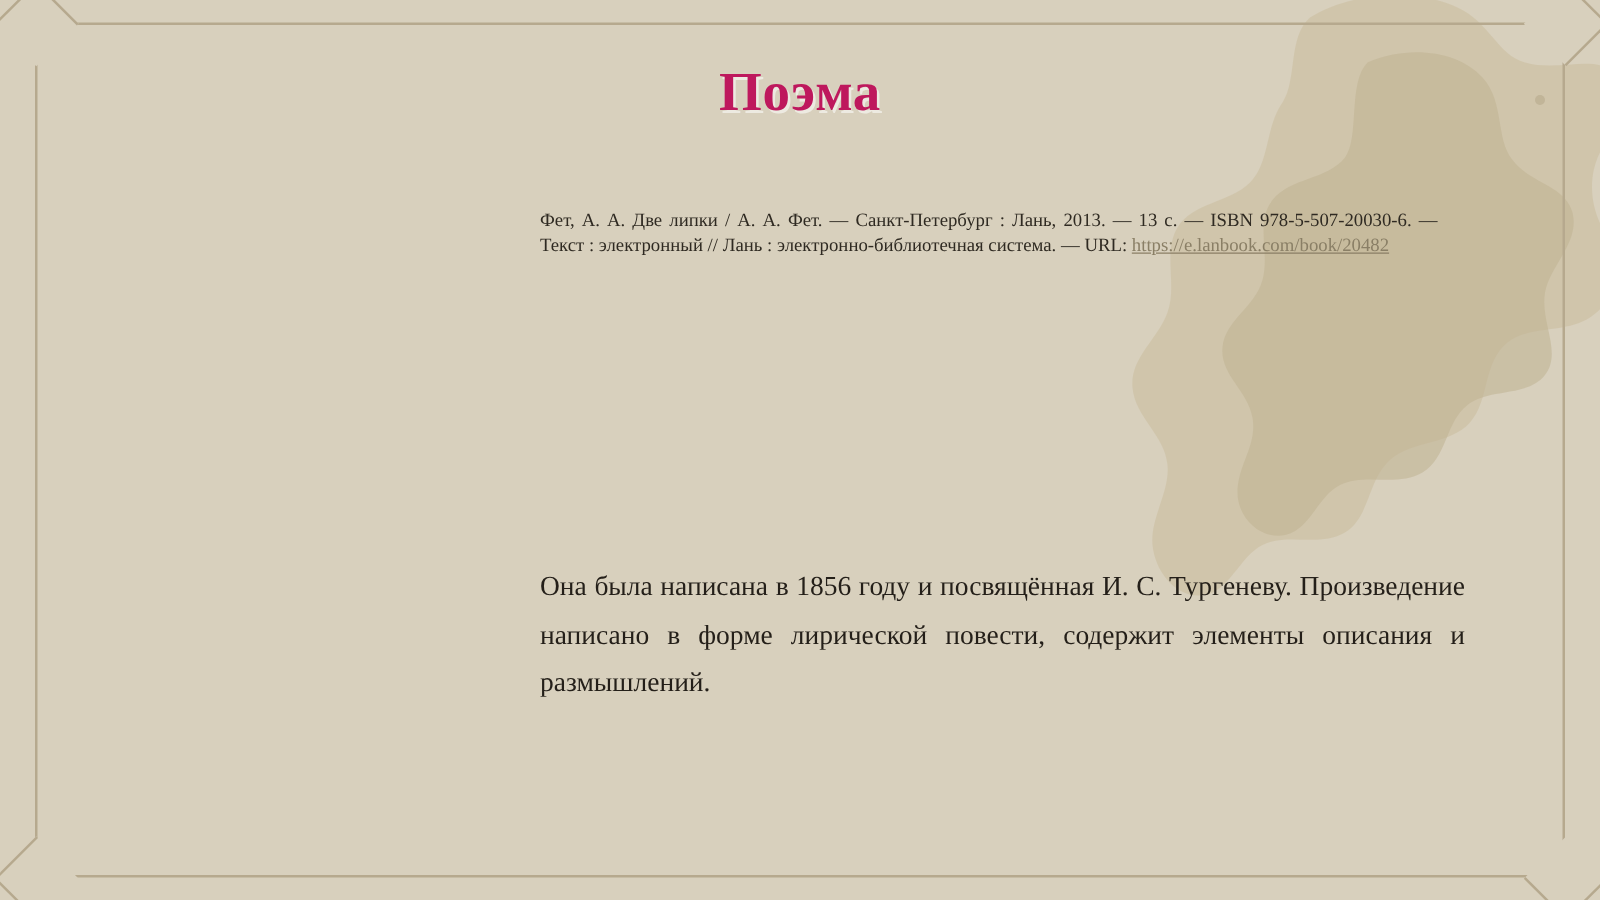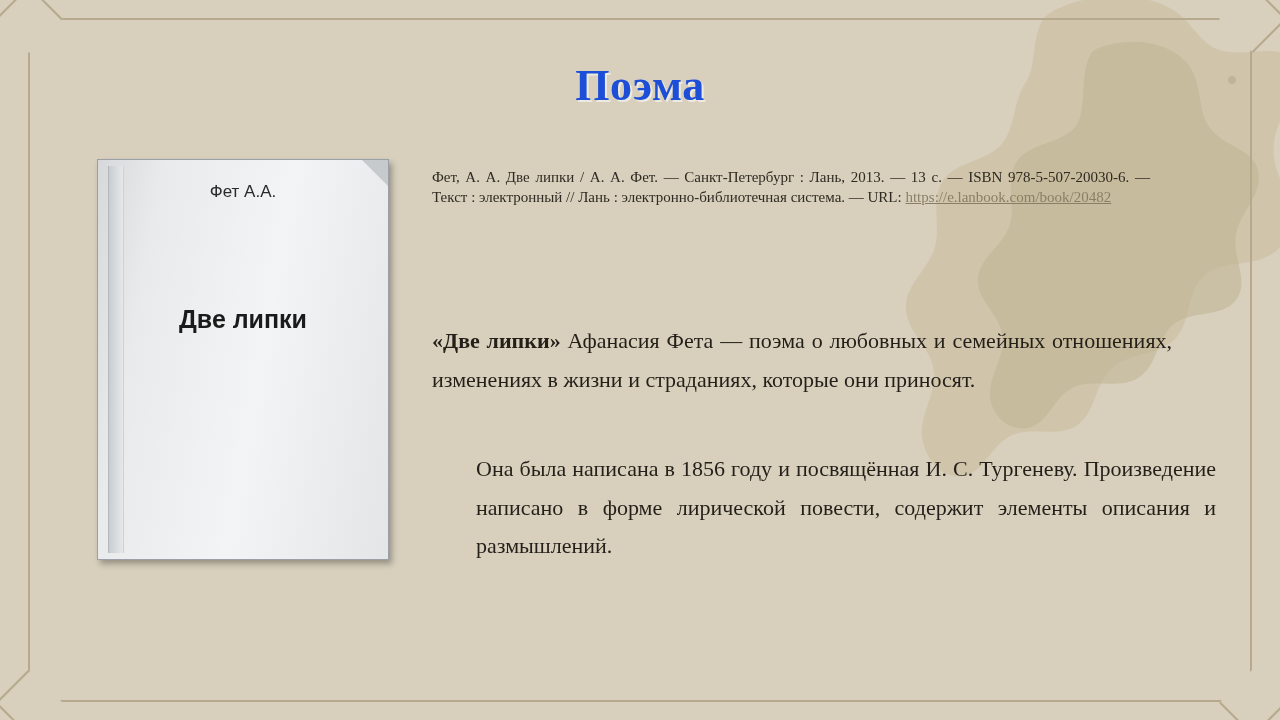--- a/index.html
+++ b/index.html
@@ -54,26 +54,26 @@
   .corner.tr { left: 1252px; top: 18px; border-right-width: 2px; border-top-width: 2px;
                transform: translate(-23px,-23px) rotate(45deg); background: #d8d0bd; }
   .corner.bl { left: 28px;  top: 702px; border-left-width: 2px; border-bottom-width: 2px;
                transform: translate(-23px,-23px) rotate(45deg); background: #d8d0bd; }
   .corner.br { left: 1252px; top: 702px; border-right-width: 2px; border-bottom-width: 2px;
                transform: translate(-23px,-23px) rotate(45deg); background: #d8d0bd; }
 
   .title {
     position: absolute;
     left: 0;
-    top: 60px;
+    top: 48px;
     width: 1280px;
     text-align: center;
     font-size: 44px;
     font-weight: bold;
-    color: #1d4ed8;
+    color: #be185d;
     text-shadow: 2px 2px 0 rgba(255,255,255,0.55);
     letter-spacing: 0.5px;
   }
 
   
   .cover-wrap {
     position: absolute;
     left: 97px;
     top: 159px;
     width: 292px;
@@ -148,21 +148,21 @@
   .para {
     position: absolute;
     left: 432px;
     width: 740px;
     font-size: 22px;
     line-height: 1.75;
     color: #241f19;
     text-align: justify;
   }
   .para.p1 { top: 322px; }
-  .para.p2 { top: 450px; margin-left: 44px; }
+  .para.p2 { top: 450px; }
   .para b { font-weight: bold; }
 </style>
 </head>
 <body>
 
 <div class="slide">
 
   <svg class="blot" viewBox="0 0 420 560">
     <path fill="#cdc2a6" fill-opacity="0.75" d="M168,24 C200,4 252,0 286,16 C312,28 318,54 340,60 C368,68 398,52 412,70 C424,86 410,112 400,132 C390,152 392,176 404,196 C418,220 414,250 392,264 C372,277 344,270 326,284 C306,300 312,330 296,348 C280,366 250,362 232,378 C214,394 216,424 196,436 C176,448 150,436 130,446 C112,455 104,482 84,486 C62,490 44,468 42,446 C40,424 56,404 54,382 C52,358 28,344 26,320 C24,296 46,282 54,260 C62,238 50,212 62,192 C74,172 104,172 120,156 C136,140 132,112 146,92 C158,74 150,40 168,24 Z"></path>
     <path fill="#bfb292" fill-opacity="0.55" d="M214,60 C246,46 286,50 306,72 C324,92 316,120 330,138 C346,158 372,158 378,180 C384,204 360,222 356,244 C352,268 370,292 356,310 C342,328 312,320 294,334 C276,348 278,376 258,388 C238,400 212,388 192,398 C174,407 168,434 148,438 C128,442 110,424 110,404 C110,382 126,366 122,344 C118,322 96,310 98,288 C100,266 124,256 130,234 C136,212 124,188 138,170 C152,152 182,154 196,136 C208,120 198,76 214,60 Z"></path>
@@ -171,32 +171,21 @@
   </svg>
 
   <div class="frame-border"></div>
   <div class="corner tl"></div>
   <div class="corner tr"></div>
   <div class="corner bl"></div>
   <div class="corner br"></div>
 
   <div class="title">Поэма</div>
 
-  <div class="cover-wrap">
-    <div class="cover">
-      <div class="cover-spine"></div>
-      <div class="cover-author">Фет А.А.</div>
-      <div class="cover-title">Две липки</div>
-      <div class="cover-fold"></div>
-    </div>
-  </div>
 
   <div class="citation">
     <span>Фет, А. А. Две липки / А. А. Фет. — Санкт-Петербург : Лань, 2013. — 13 с. — ISBN 978-5-507-20030-6. — Текст : электронный // Лань : электронно-библиотечная система. — URL: </span><a href="#">https://e.lanbook.com/book/20482</a>
   </div>
 
-  <div class="para p1">
-    <b>«Две липки»</b><span> Афанасия Фета — поэма о любовных и семейных отношениях, изменениях в жизни и страданиях, которые они приносят.</span>
-  </div>
 
   <div class="para p2">Она была написана в 1856 году и посвящённая И. С. Тургеневу. Произведение написано в форме лирической повести, содержит элементы описания и размышлений.</div>
 
 </div>
 
 </body></html>

